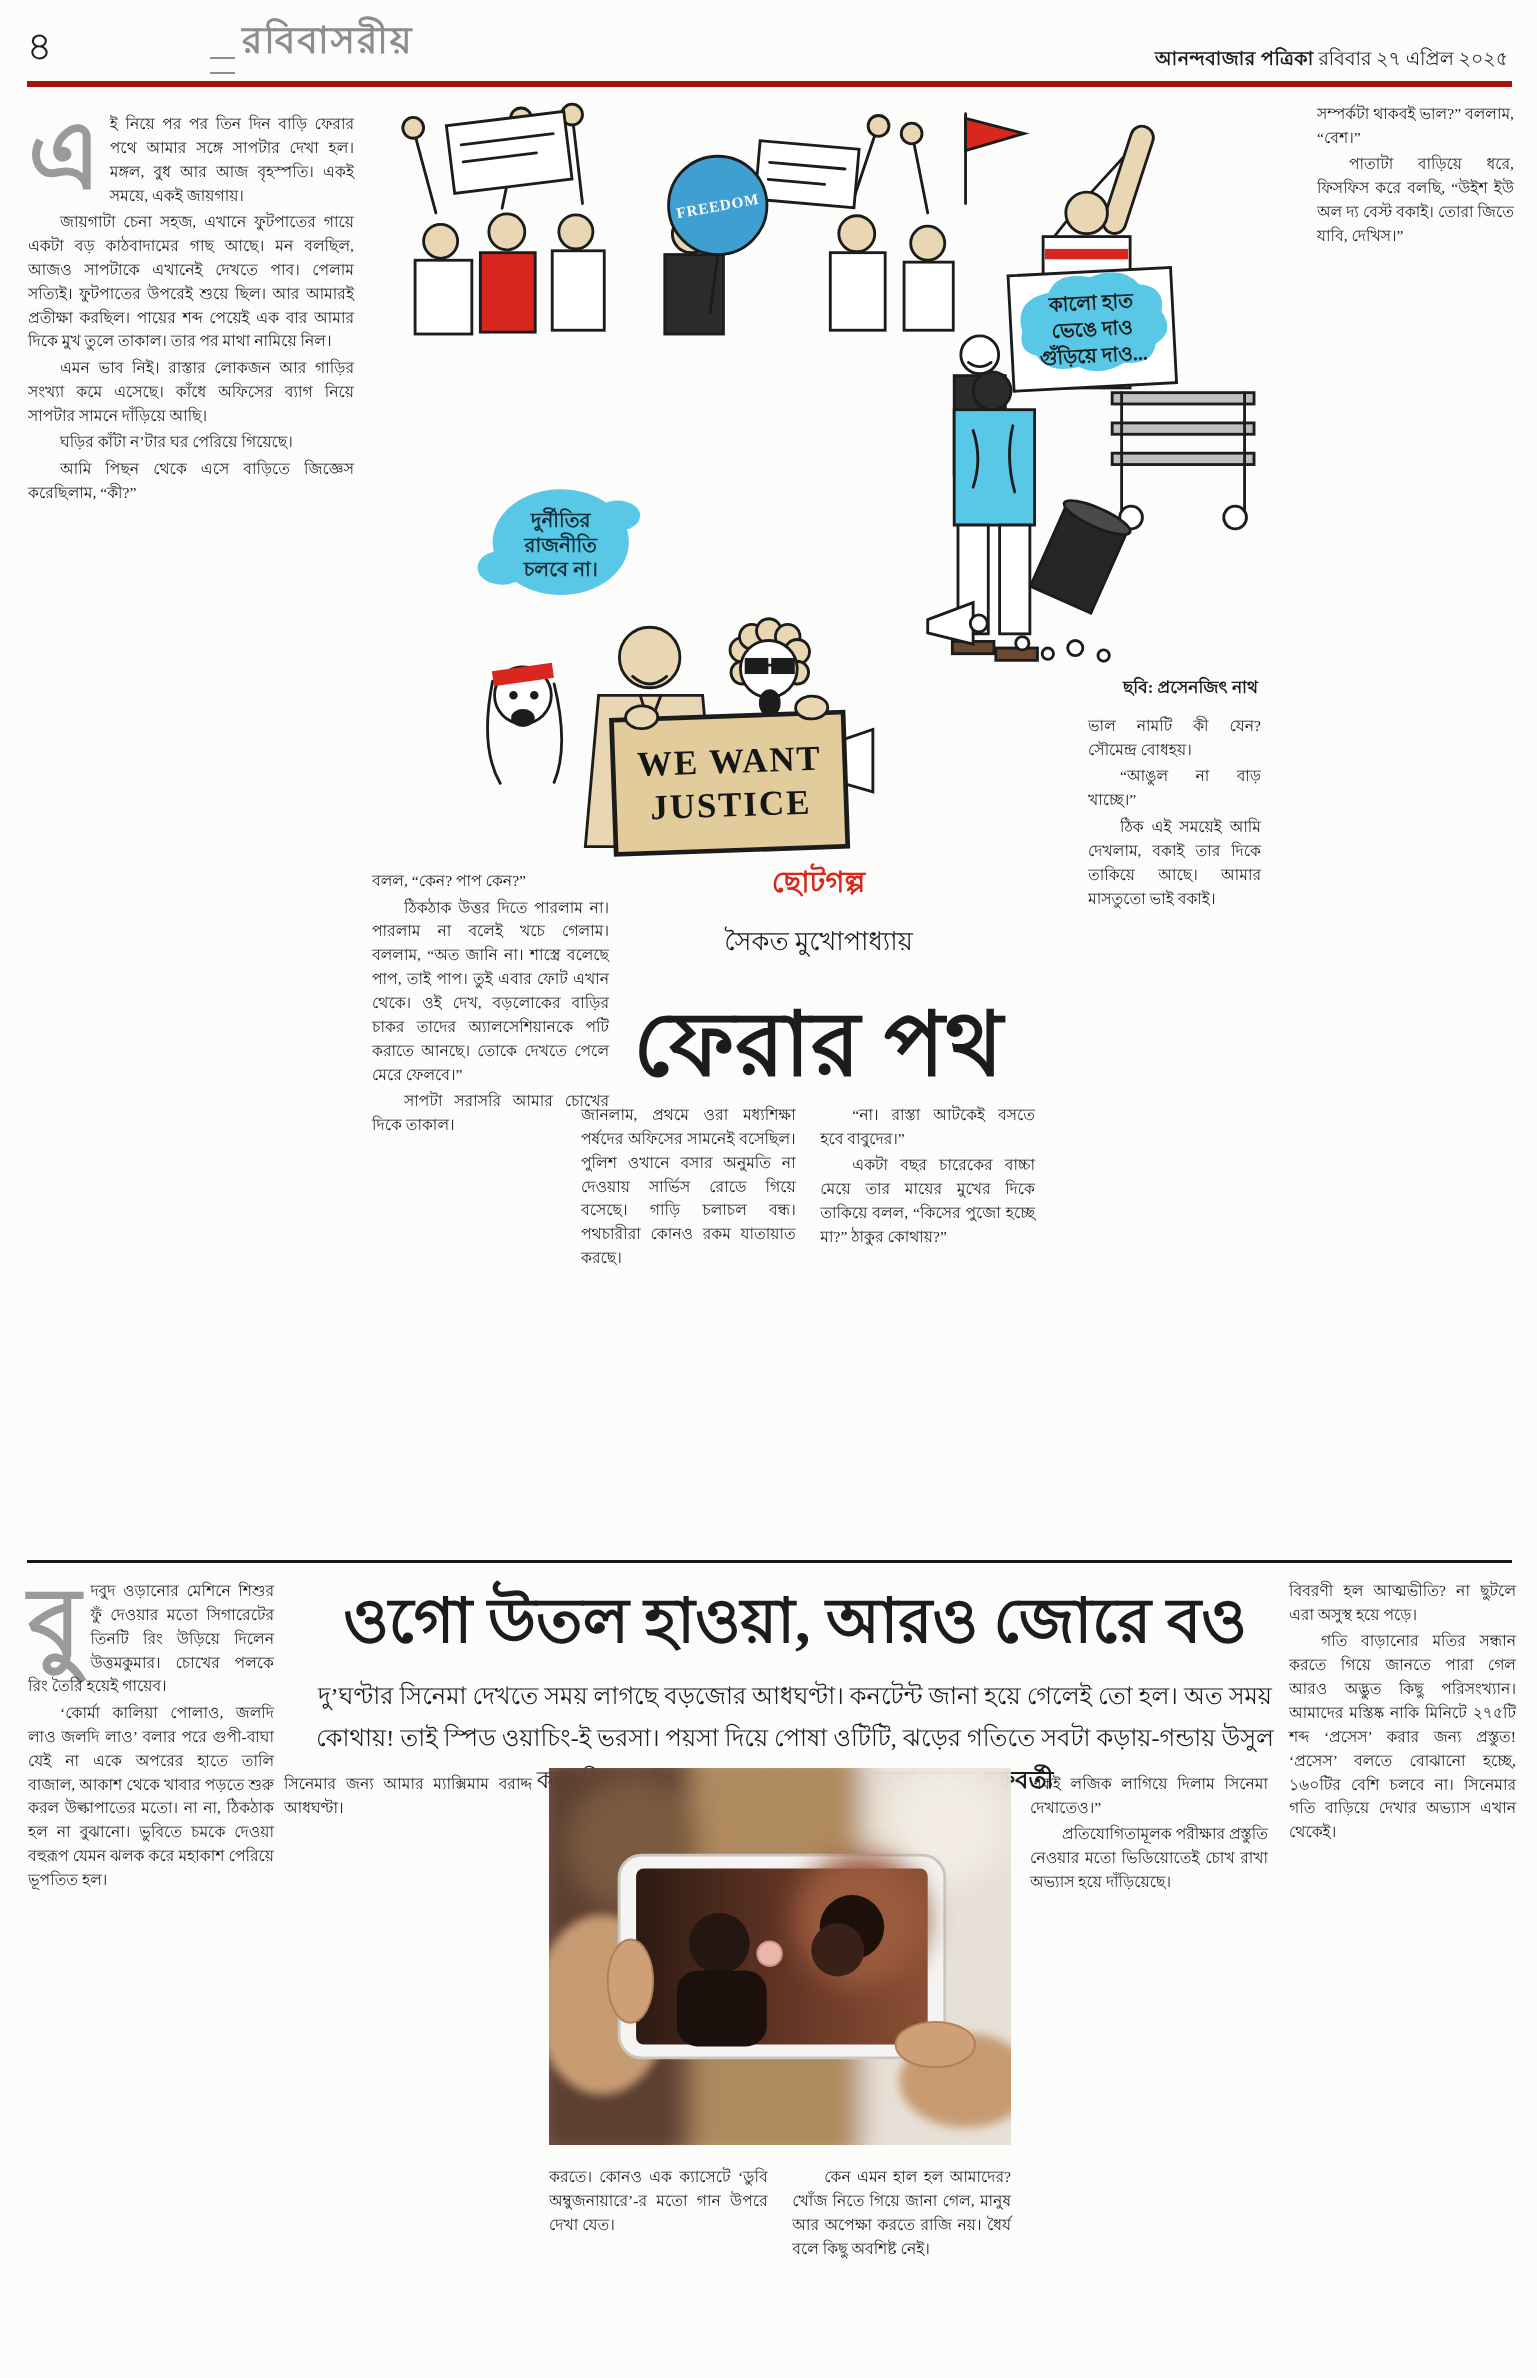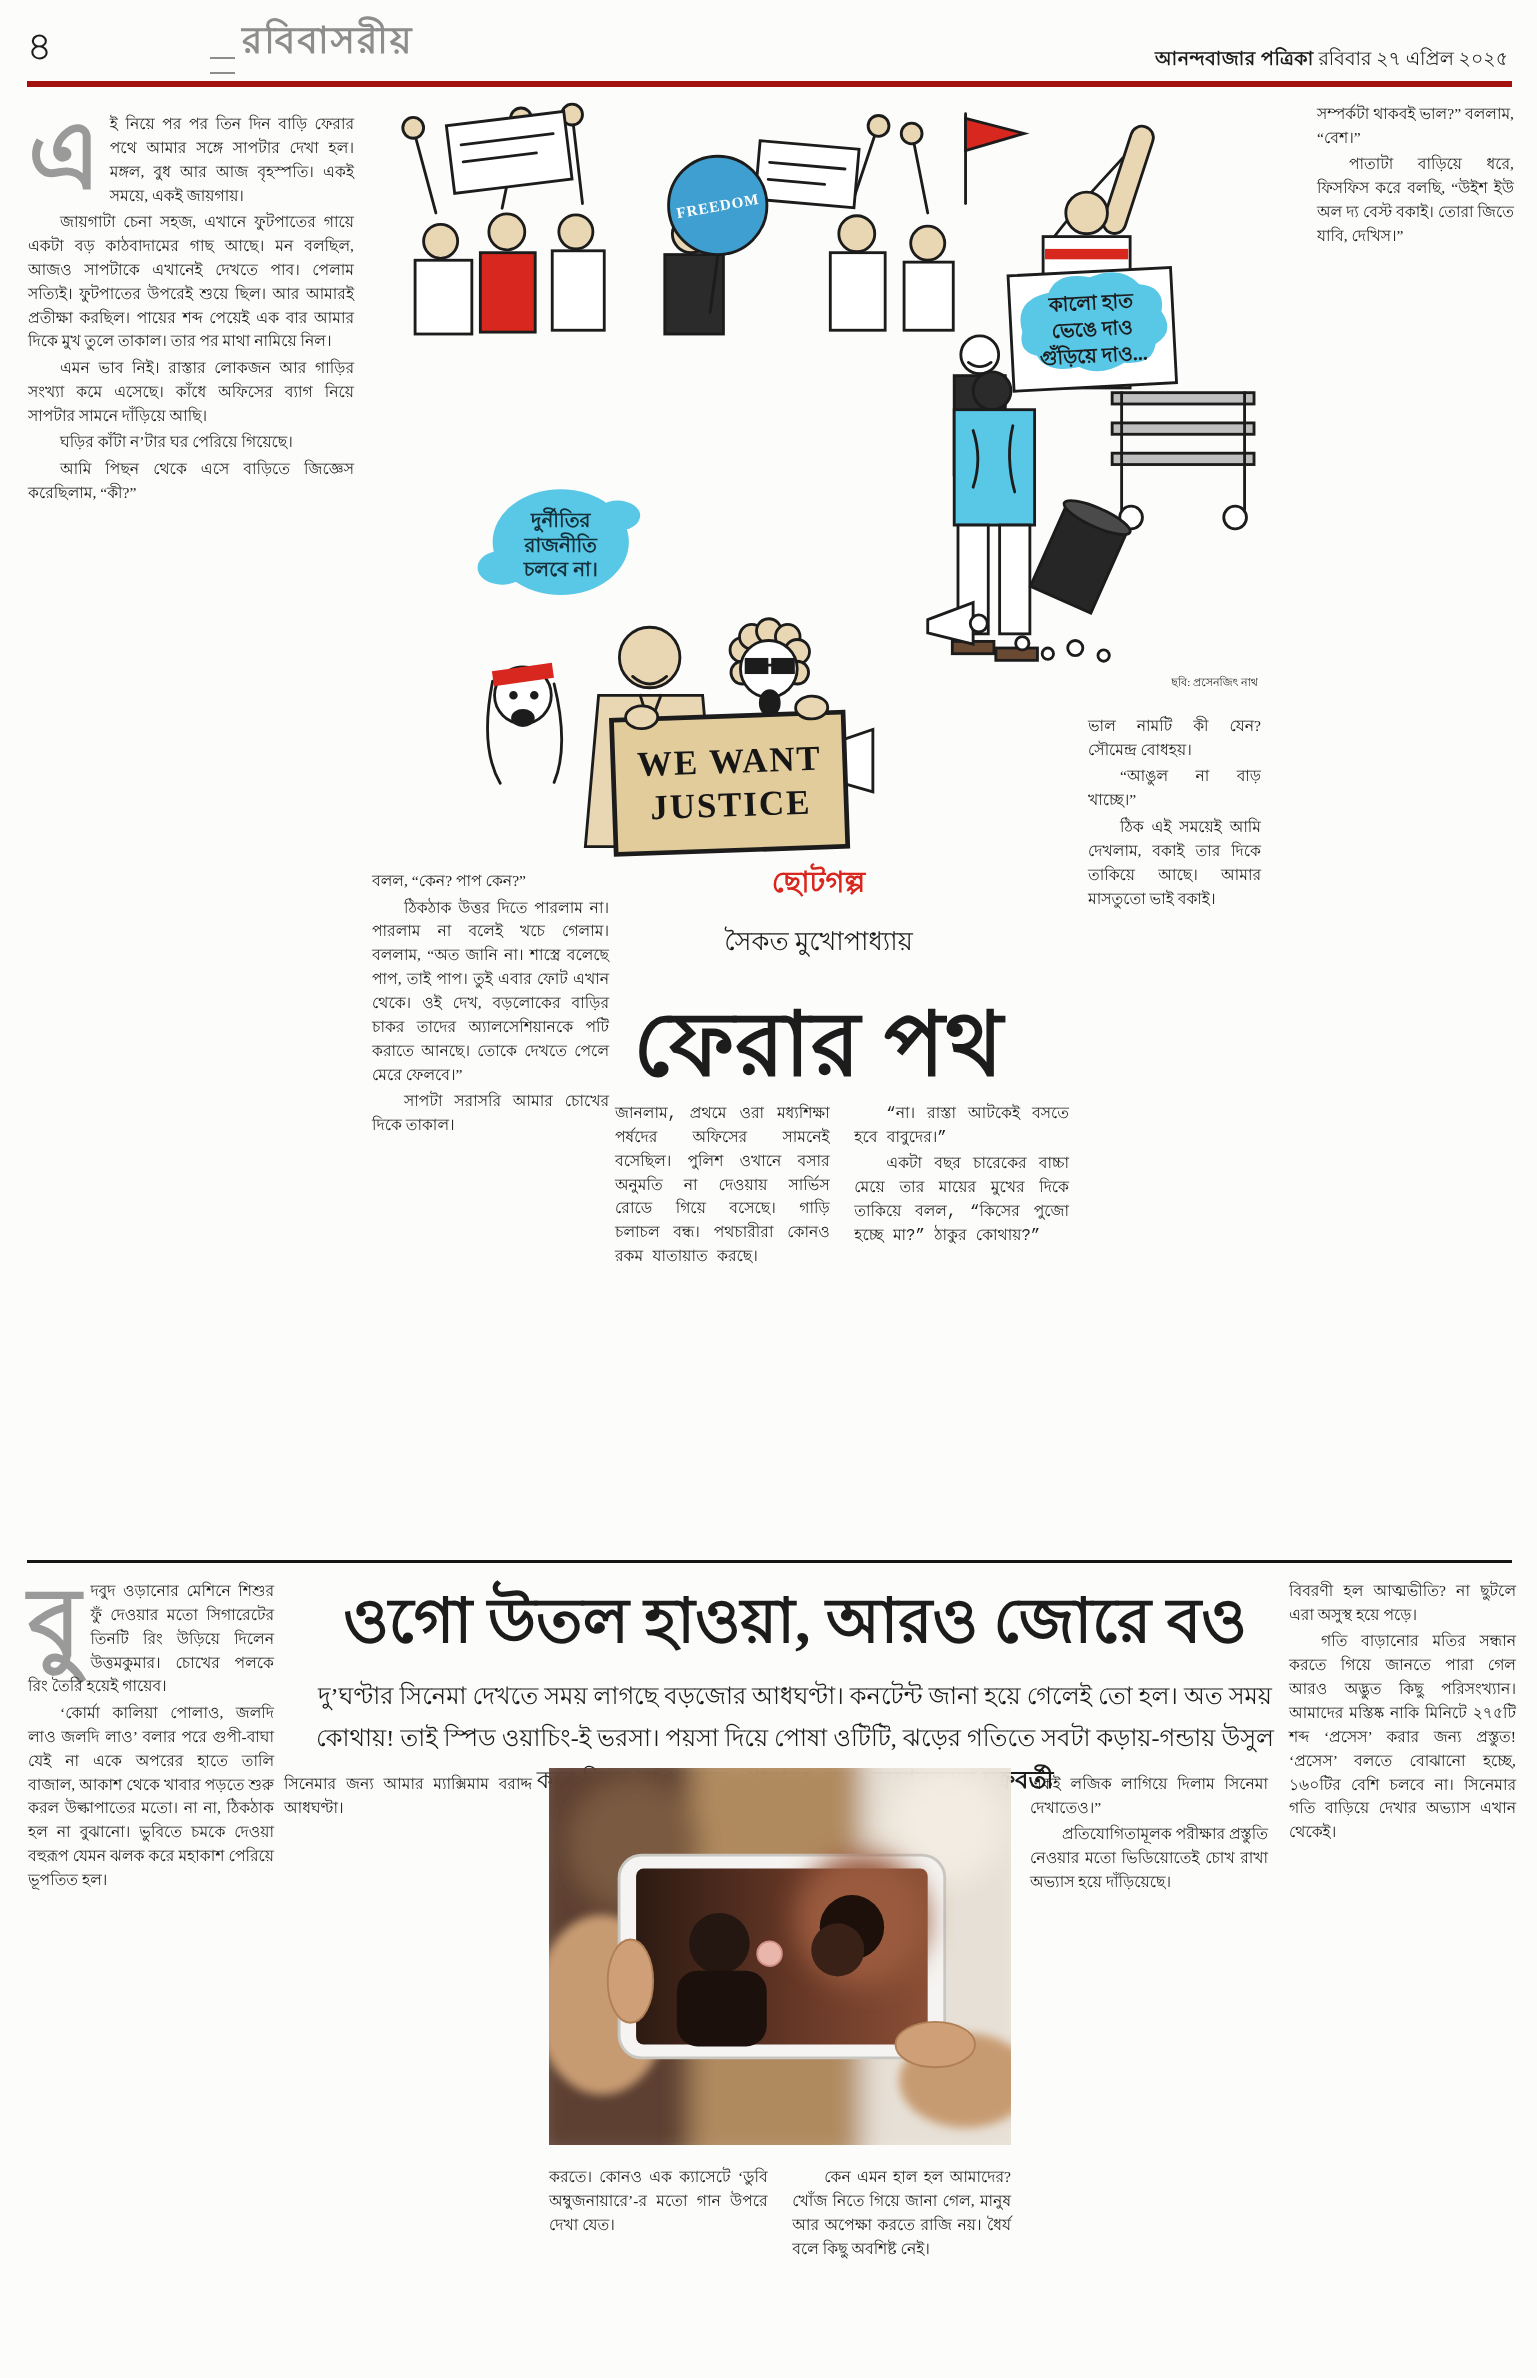--- a/index.html
+++ b/index.html
@@ -17,21 +17,21 @@
   
   .body-col{font-size:15.6px;line-height:1.53;text-align:justify;}
   .body-col p{margin:0 0 2.8px 0;text-indent:32px;}
   .body-col p:first-child{text-indent:0;}
   .dropcap{float:left;font-size:95px;line-height:.76;color:#9a9a9a;margin:7.6px 9.5px 1.9px 0;font-weight:700;}
   .two-col{column-count:2;column-gap:24.6px;}
   
   .kicker{font-size:29px;font-weight:700;color:#d8271f;text-align:center;}
   .author{font-size:25.6px;text-align:center;margin-top:14px;}
   .story-title{font-size:89px;font-weight:700;text-align:center;margin-top:11.4px;white-space:nowrap;letter-spacing:0.9px;}
-  .credit{font-size:11px;font-weight:400;text-align:right;}
+  .credit{font-size:17px;font-weight:700;text-align:right;}
   
   .f-head{font-size:62px;font-weight:700;text-align:center;white-space:nowrap;}
   .f-stand{font-size:24px;line-height:1.75;text-align:center;}
   .f-stand .byline{font-weight:700;}
   svg text{font-family:"Liberation Serif","DejaVu Serif",serif;}
 </style>
 </head>
 <body>
 
 <div class="page">
@@ -213,21 +213,21 @@
     <div class="author">সৈকত মুখোপাধ্যায়</div>
     <div class="story-title">ফেরার পথ</div>
   </div>
 
   <div class="abs body-col" style="left:372px;top:869px;width:237px;height:674px;">
       <p>বলল, “কেন? পাপ কেন?”</p>
       <p>ঠিকঠাক উত্তর দিতে পারলাম না। পারলাম না বলেই খচে গেলাম। বললাম, “অত জানি না। শাস্ত্রে বলেছে পাপ, তাই পাপ। তুই এবার ফোট এখান থেকে। ওই দেখ, বড়লোকের বাড়ির চাকর তাদের অ্যালসেশিয়ানকে পটি করাতে আনছে। তোকে দেখতে পেলে মেরে ফেলবে।”</p>
       <p>সাপটা সরাসরি আমার চোখের দিকে তাকাল।</p>
     </div>
 
-  <div class="abs body-col two-col" style="left:615px;top:1103px;width:454px;height:440px;font-family:Liberation Mono, monospace;">
+  <div class="abs body-col two-col" style="left:581px;top:1103px;width:454px;height:440px;">
       <p>জানলাম, প্রথমে ওরা মধ্যশিক্ষা পর্ষদের অফিসের সামনেই বসেছিল। পুলিশ ওখানে বসার অনুমতি না দেওয়ায় সার্ভিস রোডে গিয়ে বসেছে। গাড়ি চলাচল বন্ধ। পথচারীরা কোনও রকম যাতায়াত করছে।</p>
       <p>“না। রাস্তা আটকেই বসতে হবে বাবুদের।”</p>
       <p>একটা বছর চারেকের বাচ্চা মেয়ে তার মায়ের মুখের দিকে তাকিয়ে বলল, “কিসের পুজো হচ্ছে মা?” ঠাকুর কোথায়?”</p>
     </div>
 
   <div class="abs body-col" style="left:1088px;top:714px;width:173px;height:828px;">
       <p>ভাল নামটি কী যেন? সৌমেন্দ্র বোধহয়।</p>
       <p>“আঙুল না বাড় খাচ্ছে।”</p>
       <p>ঠিক এই সময়েই আমি দেখলাম, বকাই তার দিকে তাকিয়ে আছে। আমার মাসতুতো ভাই বকাই।</p>
     </div>

